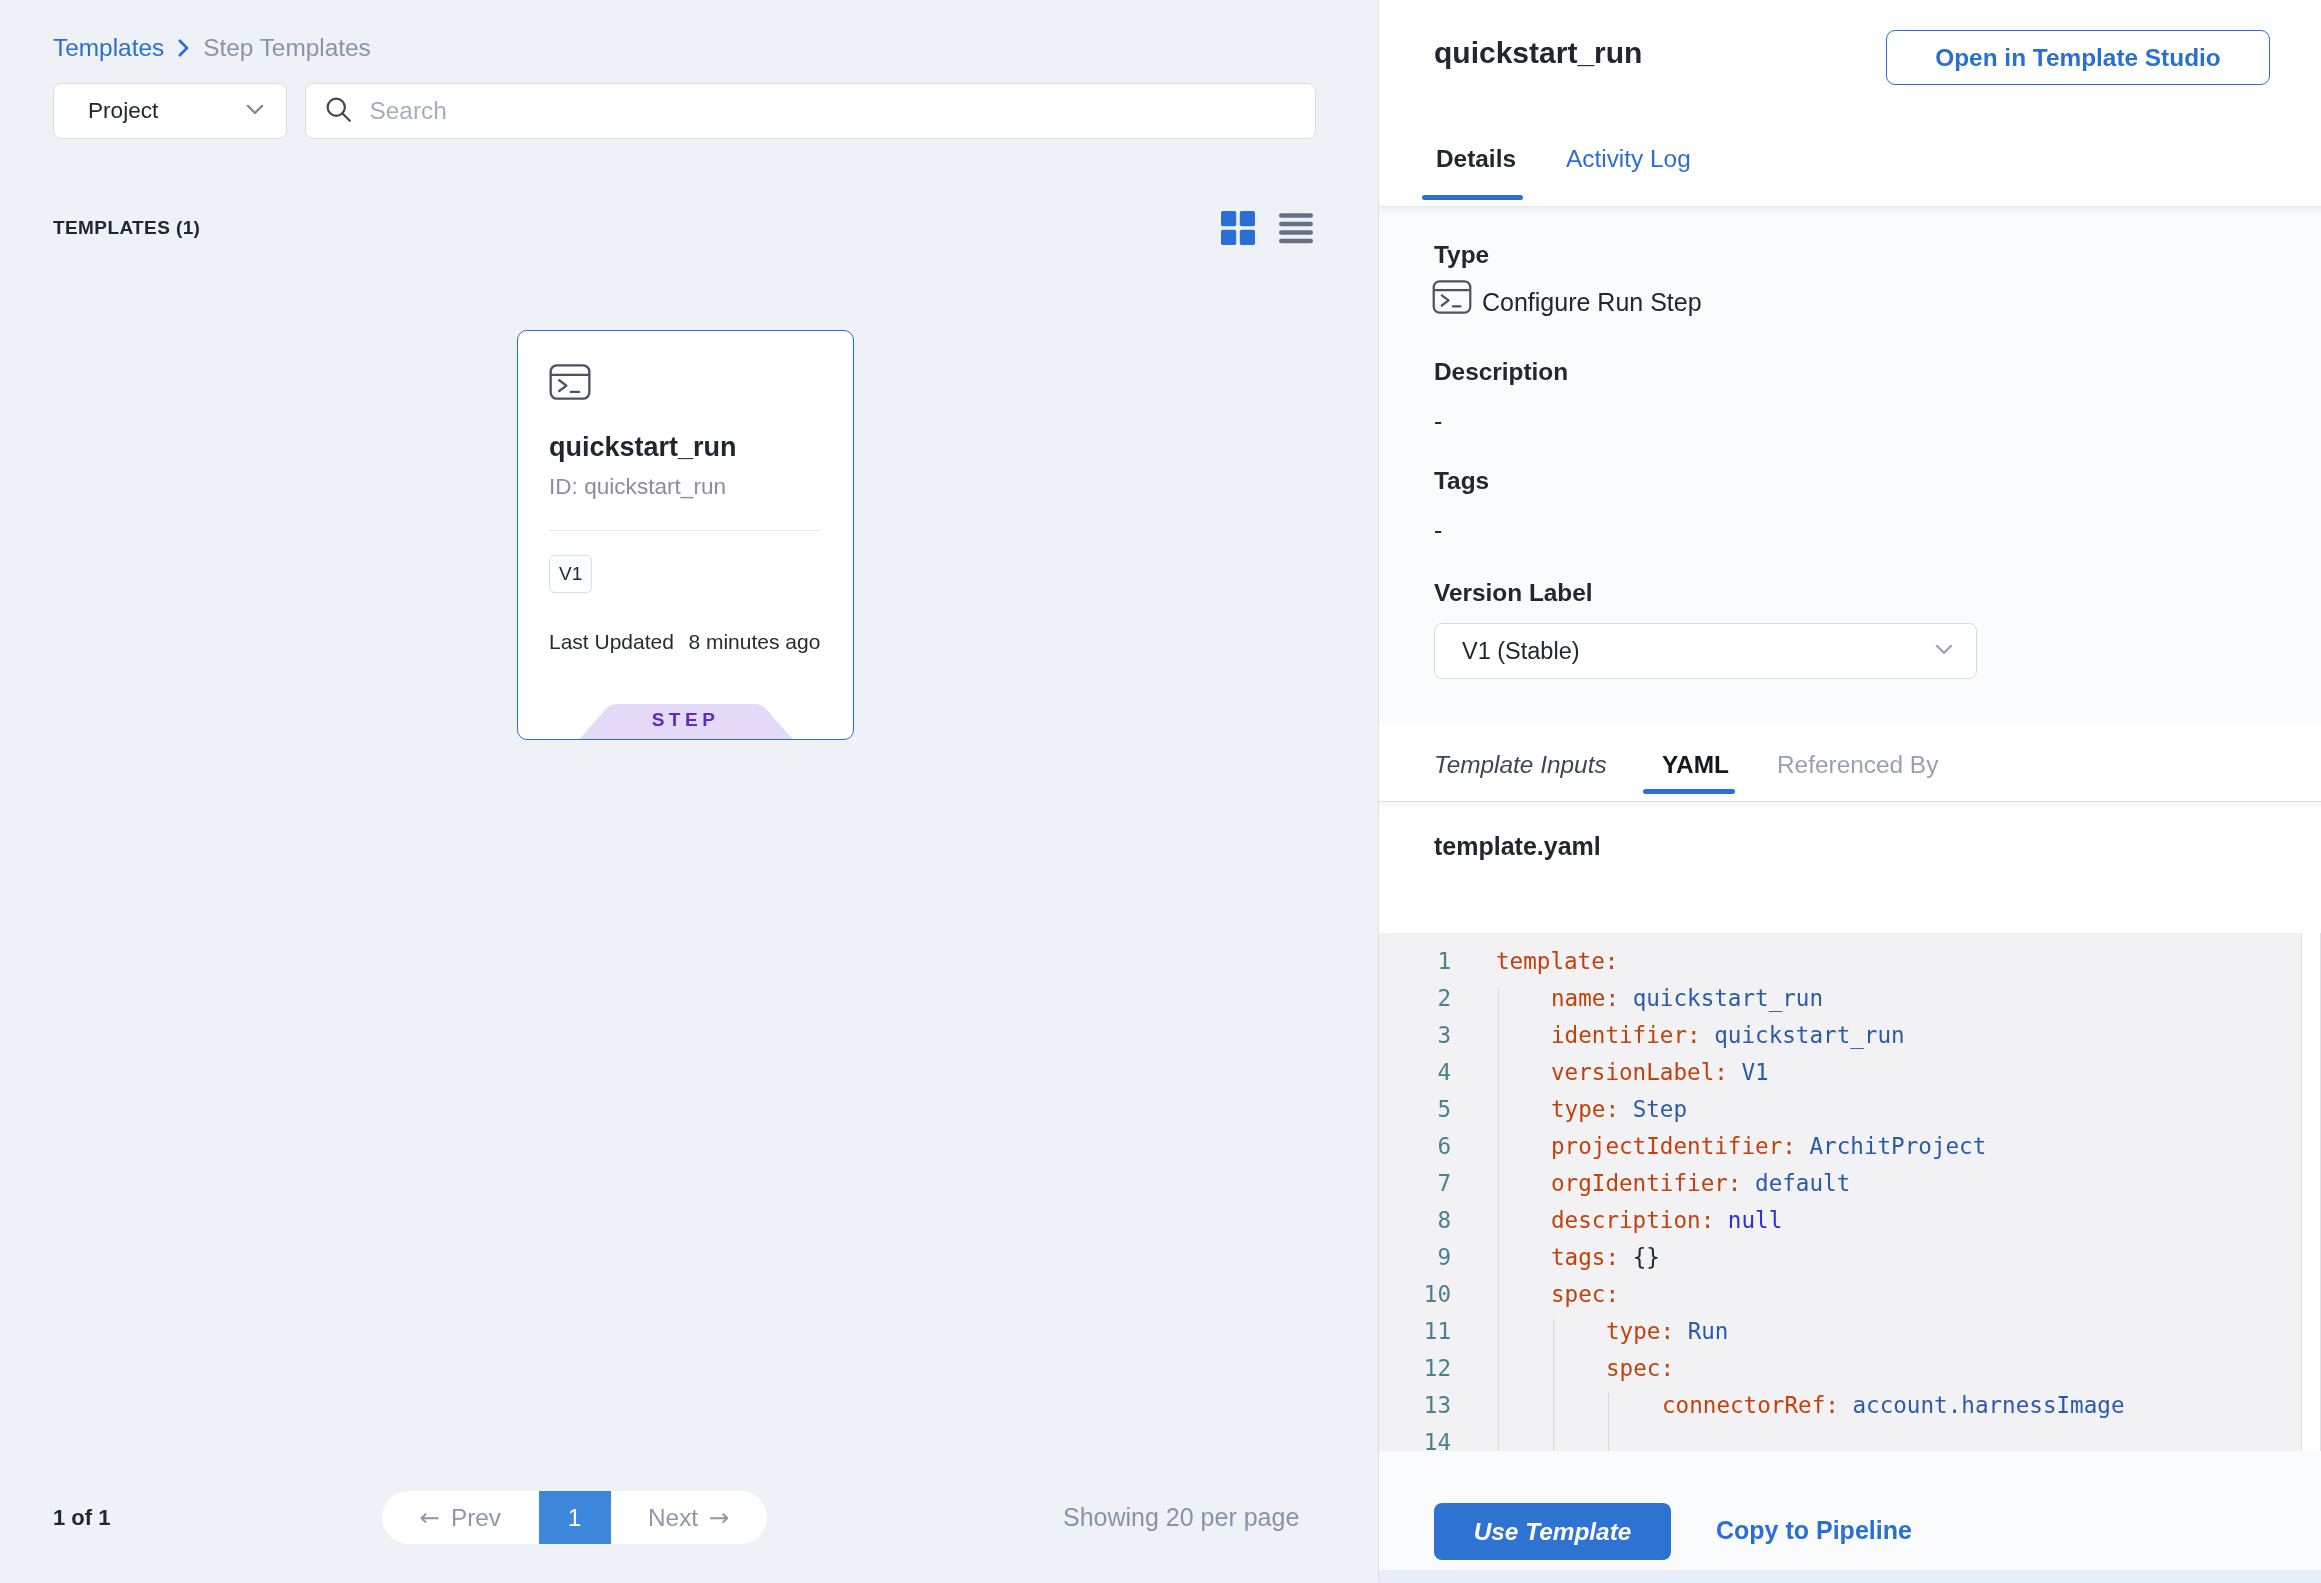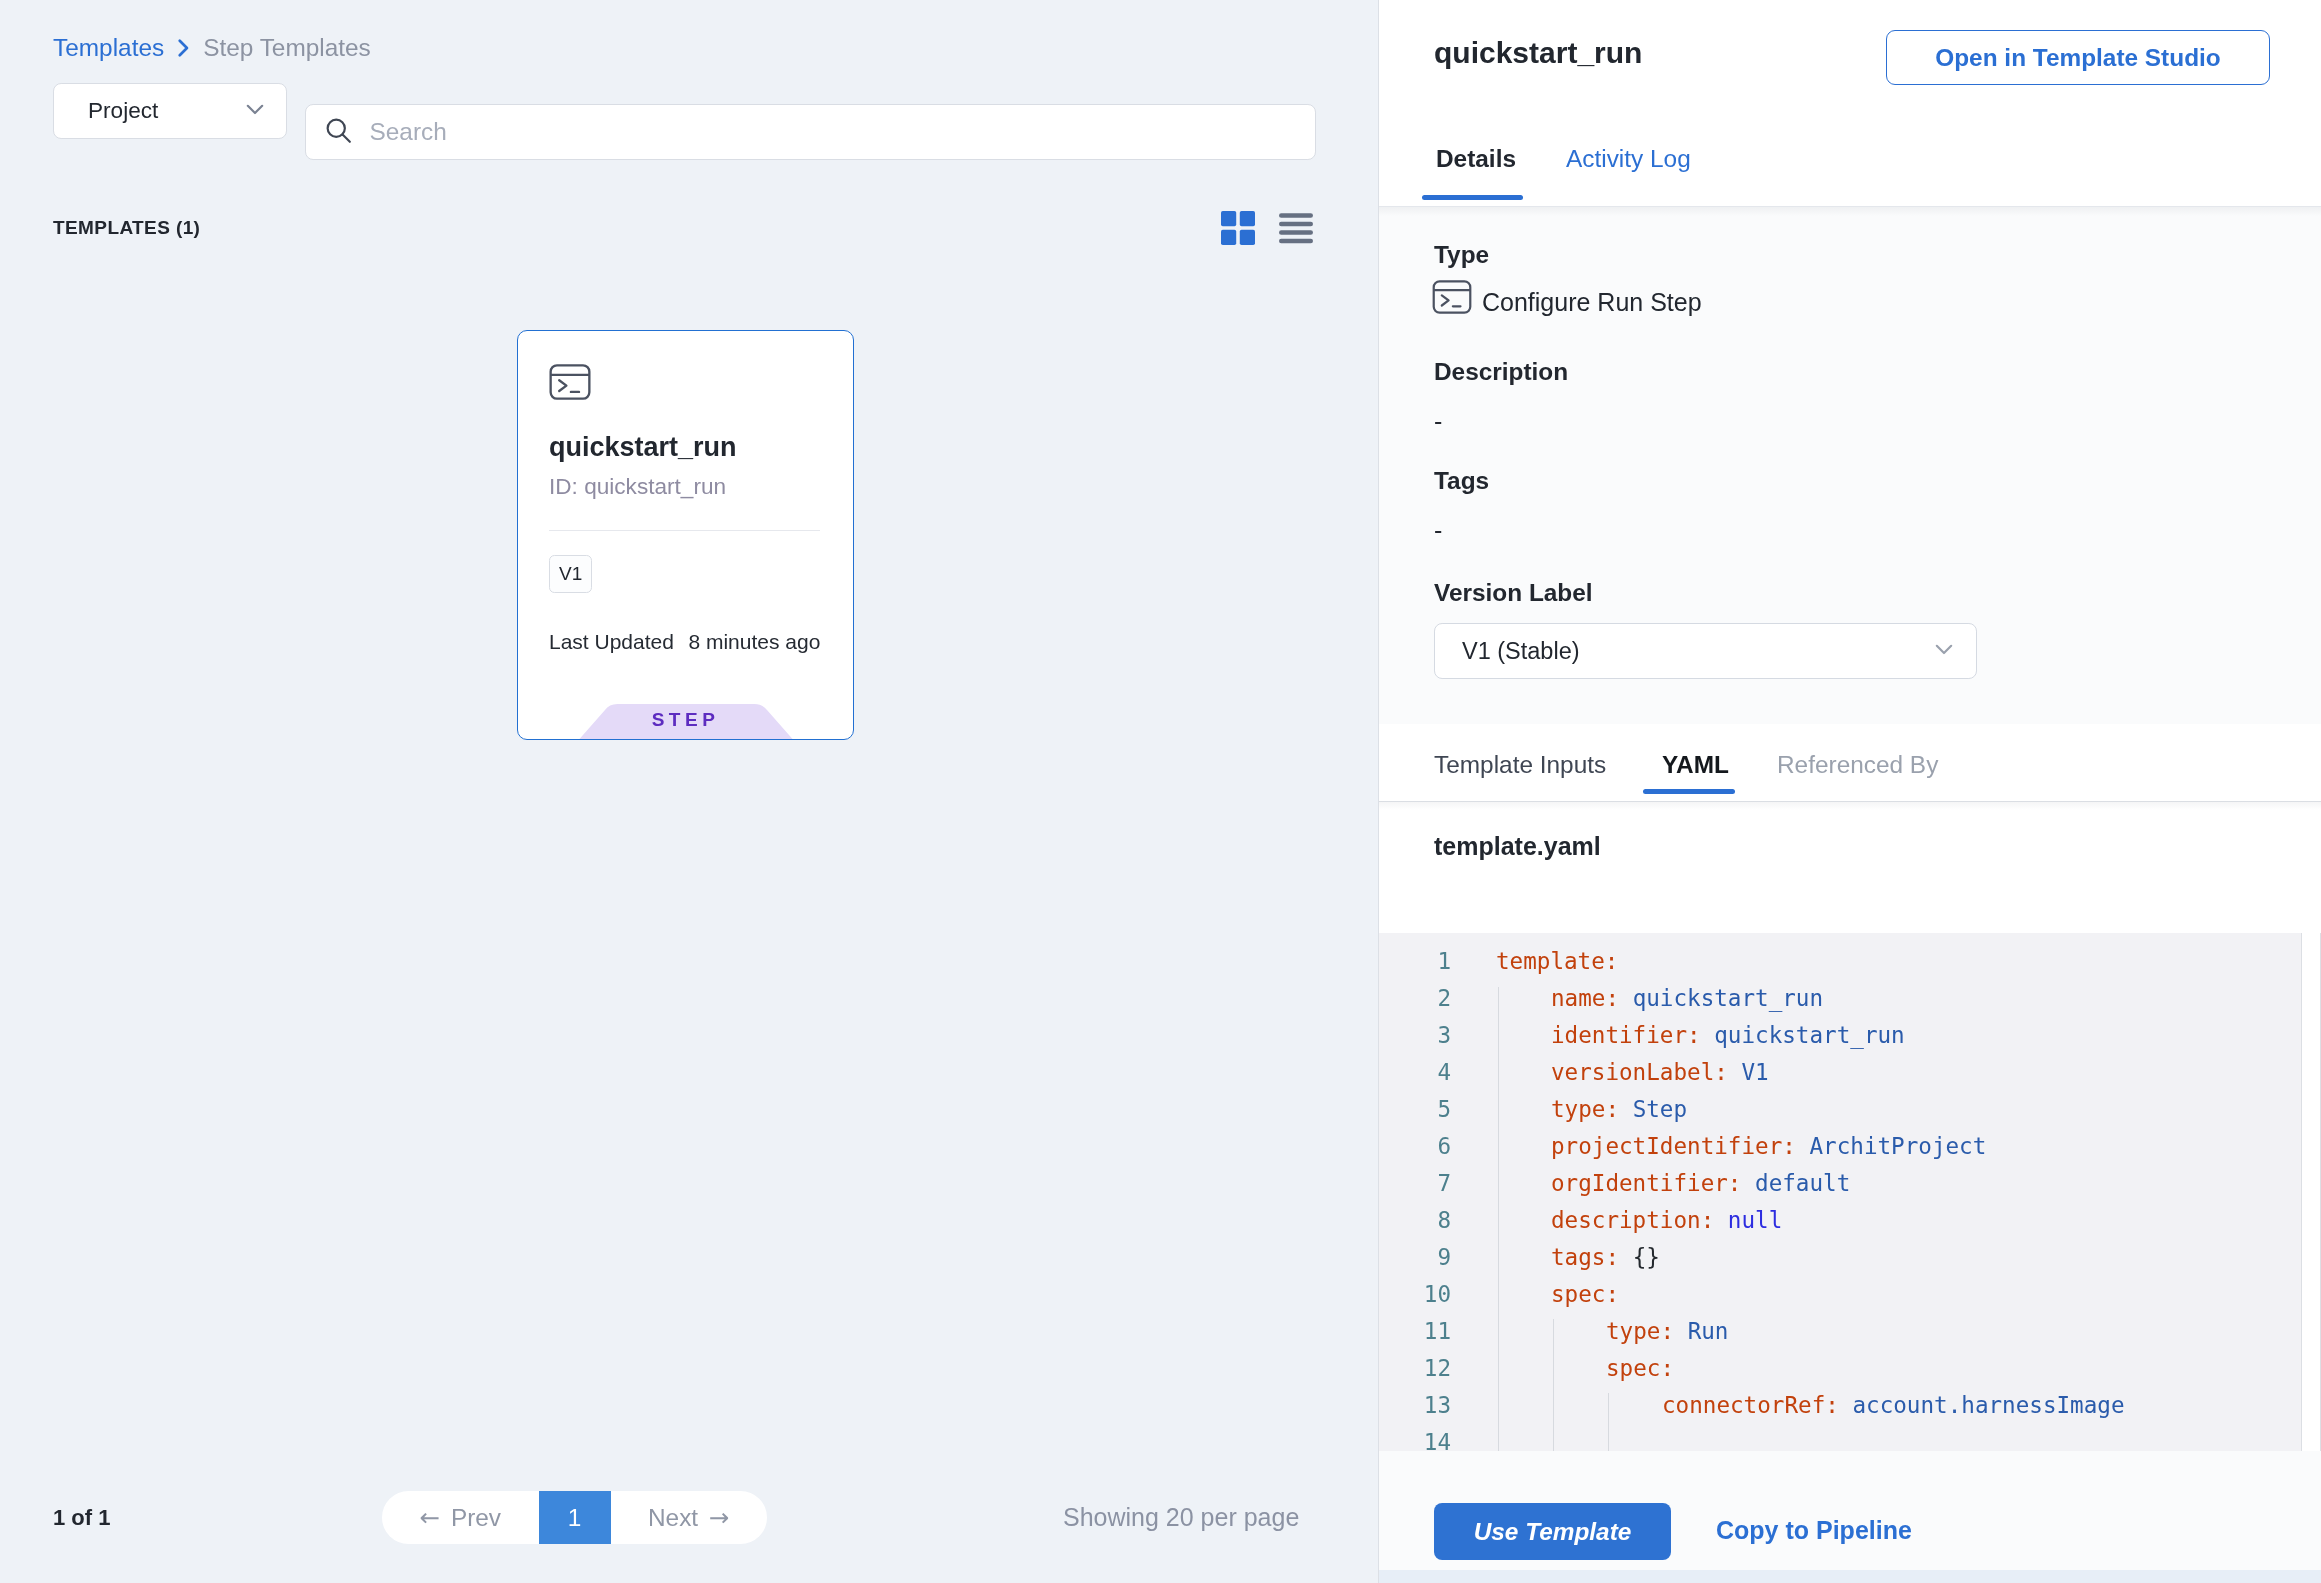--- a/index.html
+++ b/index.html
@@ -8,21 +8,21 @@
 
   
   .left-panel{left:0;top:0;width:1378px;height:1583px;background:#eef2f7;}
   .breadcrumb{left:53px;top:34px;display:flex;align-items:center;gap:12.7px;font-size:24.4px;}
   .crumb-link{color:#2b6fd3;cursor:pointer;}
   .crumb-current{color:#8c93a2;}
   .crumb-sep{display:flex;align-items:center;}
 
   .select-box{left:53px;top:83px;width:234px;height:56px;background:#fff;border:0.9px solid #d9dde4;border-radius:8.1px;display:flex;align-items:center;justify-content:space-between;padding:0 22px 0 34px;box-sizing:border-box;}
   .select-box .label{font-size:22.6px;color:#22272f;font-weight:500;}
-  .search-box{left:305px;top:83px;width:1011px;height:56px;background:#fff;border:0.9px solid #d9dde4;border-radius:8.1px;display:flex;align-items:center;padding:0 18px;box-sizing:border-box;gap:14.5px;margin-top:21px;}
+  .search-box{left:305px;top:83px;width:1011px;height:56px;background:#fff;border:0.9px solid #d9dde4;border-radius:8.1px;display:flex;align-items:center;padding:0 18px;box-sizing:border-box;gap:14.5px;}
   .search-box input{border:none;outline:none;flex:1;font-size:24.4px;color:#22272f;font-family:inherit;background:transparent;}
   .search-box input::placeholder{color:#a7adba;}
 
   .list-heading{left:53px;top:217px;font-size:19px;font-weight:700;color:#22272f;letter-spacing:0.4px;}
   .grid-icon{left:1221px;top:211px;width:34px;height:34px;cursor:pointer;}
   .list-icon{left:1279px;top:213px;width:34px;height:31px;cursor:pointer;}
 
   
   .tpl-card{left:517px;top:330px;width:337px;height:410px;background:#fff;border:1.8px solid #2270d2;border-radius:10px;box-sizing:border-box;overflow:hidden;cursor:pointer;}
   .tpl-card .card-icon{position:absolute;left:31px;top:33px;}
@@ -59,21 +59,21 @@
   .type-row-icon{left:53px;top:280px;}
   .type-row-text{left:103px;top:288px;font-size:25px;color:#22272f;}
   .lbl-desc{left:55px;top:358px;}
   .val-desc{left:55px;top:407px;font-size:25px;color:#22272f;}
   .lbl-tags{left:55px;top:467px;}
   .val-tags{left:55px;top:516px;font-size:25px;color:#22272f;}
   .lbl-version{left:55px;top:579px;}
   .version-select{left:55px;top:623px;width:543px;height:56px;background:#fff;border:0.9px solid #d5dae2;border-radius:8.1px;display:flex;align-items:center;justify-content:space-between;padding:0 23.5px 0 27px;box-sizing:border-box;cursor:pointer;}
   .version-select .vs-label{font-size:23.5px;color:#22272f;}
 
-  .subtab-inputs{left:55px;top:751px;font-size:24.4px;color:#3f4653;cursor:pointer;}
+  .subtab-inputs{left:55px;top:751px;font-size:24.4px;color:#3f4653;cursor:pointer;font-style:italic;}
   .subtab-yaml{left:283px;top:751px;font-size:24.4px;font-weight:700;color:#14181d;cursor:pointer;}
   .subtab-ref{left:398px;top:751px;font-size:24.4px;color:#9aa1ad;cursor:pointer;}
   .tab-underline-2{left:264px;top:789px;width:92px;height:5.4px;background:#2b6fd3;border-radius:2.7px;}
   .sub-divider{left:0;top:801px;width:944px;height:0.9px;background:#e4e7ec;}
   .sub-shadow{left:0;top:801px;width:944px;height:9px;background:linear-gradient(rgba(30,40,60,.05),rgba(30,40,60,0));}
 
   .yaml-file-label{left:55px;top:832px;font-size:25px;font-weight:700;color:#22272f;}
 
   .code-block{left:0;top:933px;width:944px;height:518px;background:#f2f2f5;overflow:hidden;}
   .code-lines{position:absolute;left:0;top:9px;right:0;}

